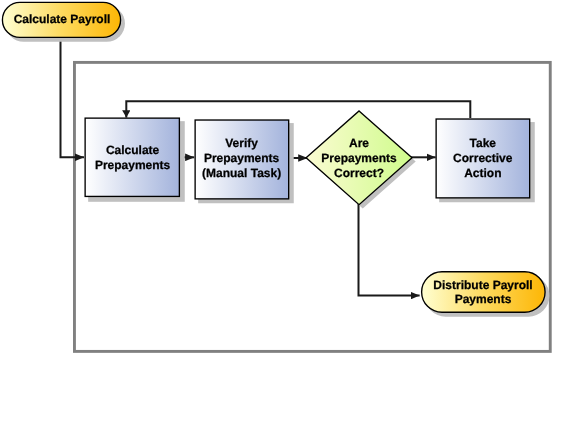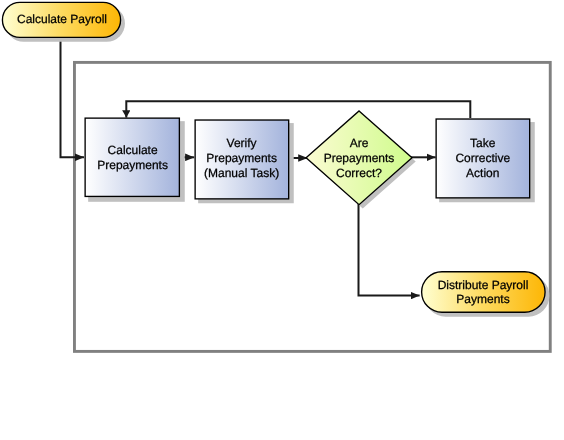--- a/index.html
+++ b/index.html
@@ -1,18 +1,18 @@
 <!DOCTYPE html>
 <html><head>
 <meta charset="utf-8">
 <title>Payroll Flow</title>
 <style>
   html,body{margin:0;padding:0;background:#fff;}
   body{width:564px;height:440px;overflow:hidden;font-family:"Liberation Sans",sans-serif;}
-  #stage{position:relative;width:516px;height:440px;background:#fff;}
+  #stage{position:relative;width:516px;height:440px;background:#fff;font-weight:bold;}
   svg.layer{will-change:opacity;}
   svg.layer{position:absolute;left:0;top:0;width:564px;height:440px;}
   .nodetext{font-family:"Liberation Sans",sans-serif;font-size:12px;fill:#000000;stroke:#000000;stroke-width:0.25;paint-order:stroke;-webkit-font-smoothing:antialiased;text-rendering:geometricPrecision;}
 </style>
 </head>
 <body>
 
 <div id="stage">
   <svg class="layer" viewBox="0 0 564 440">
     <defs>

